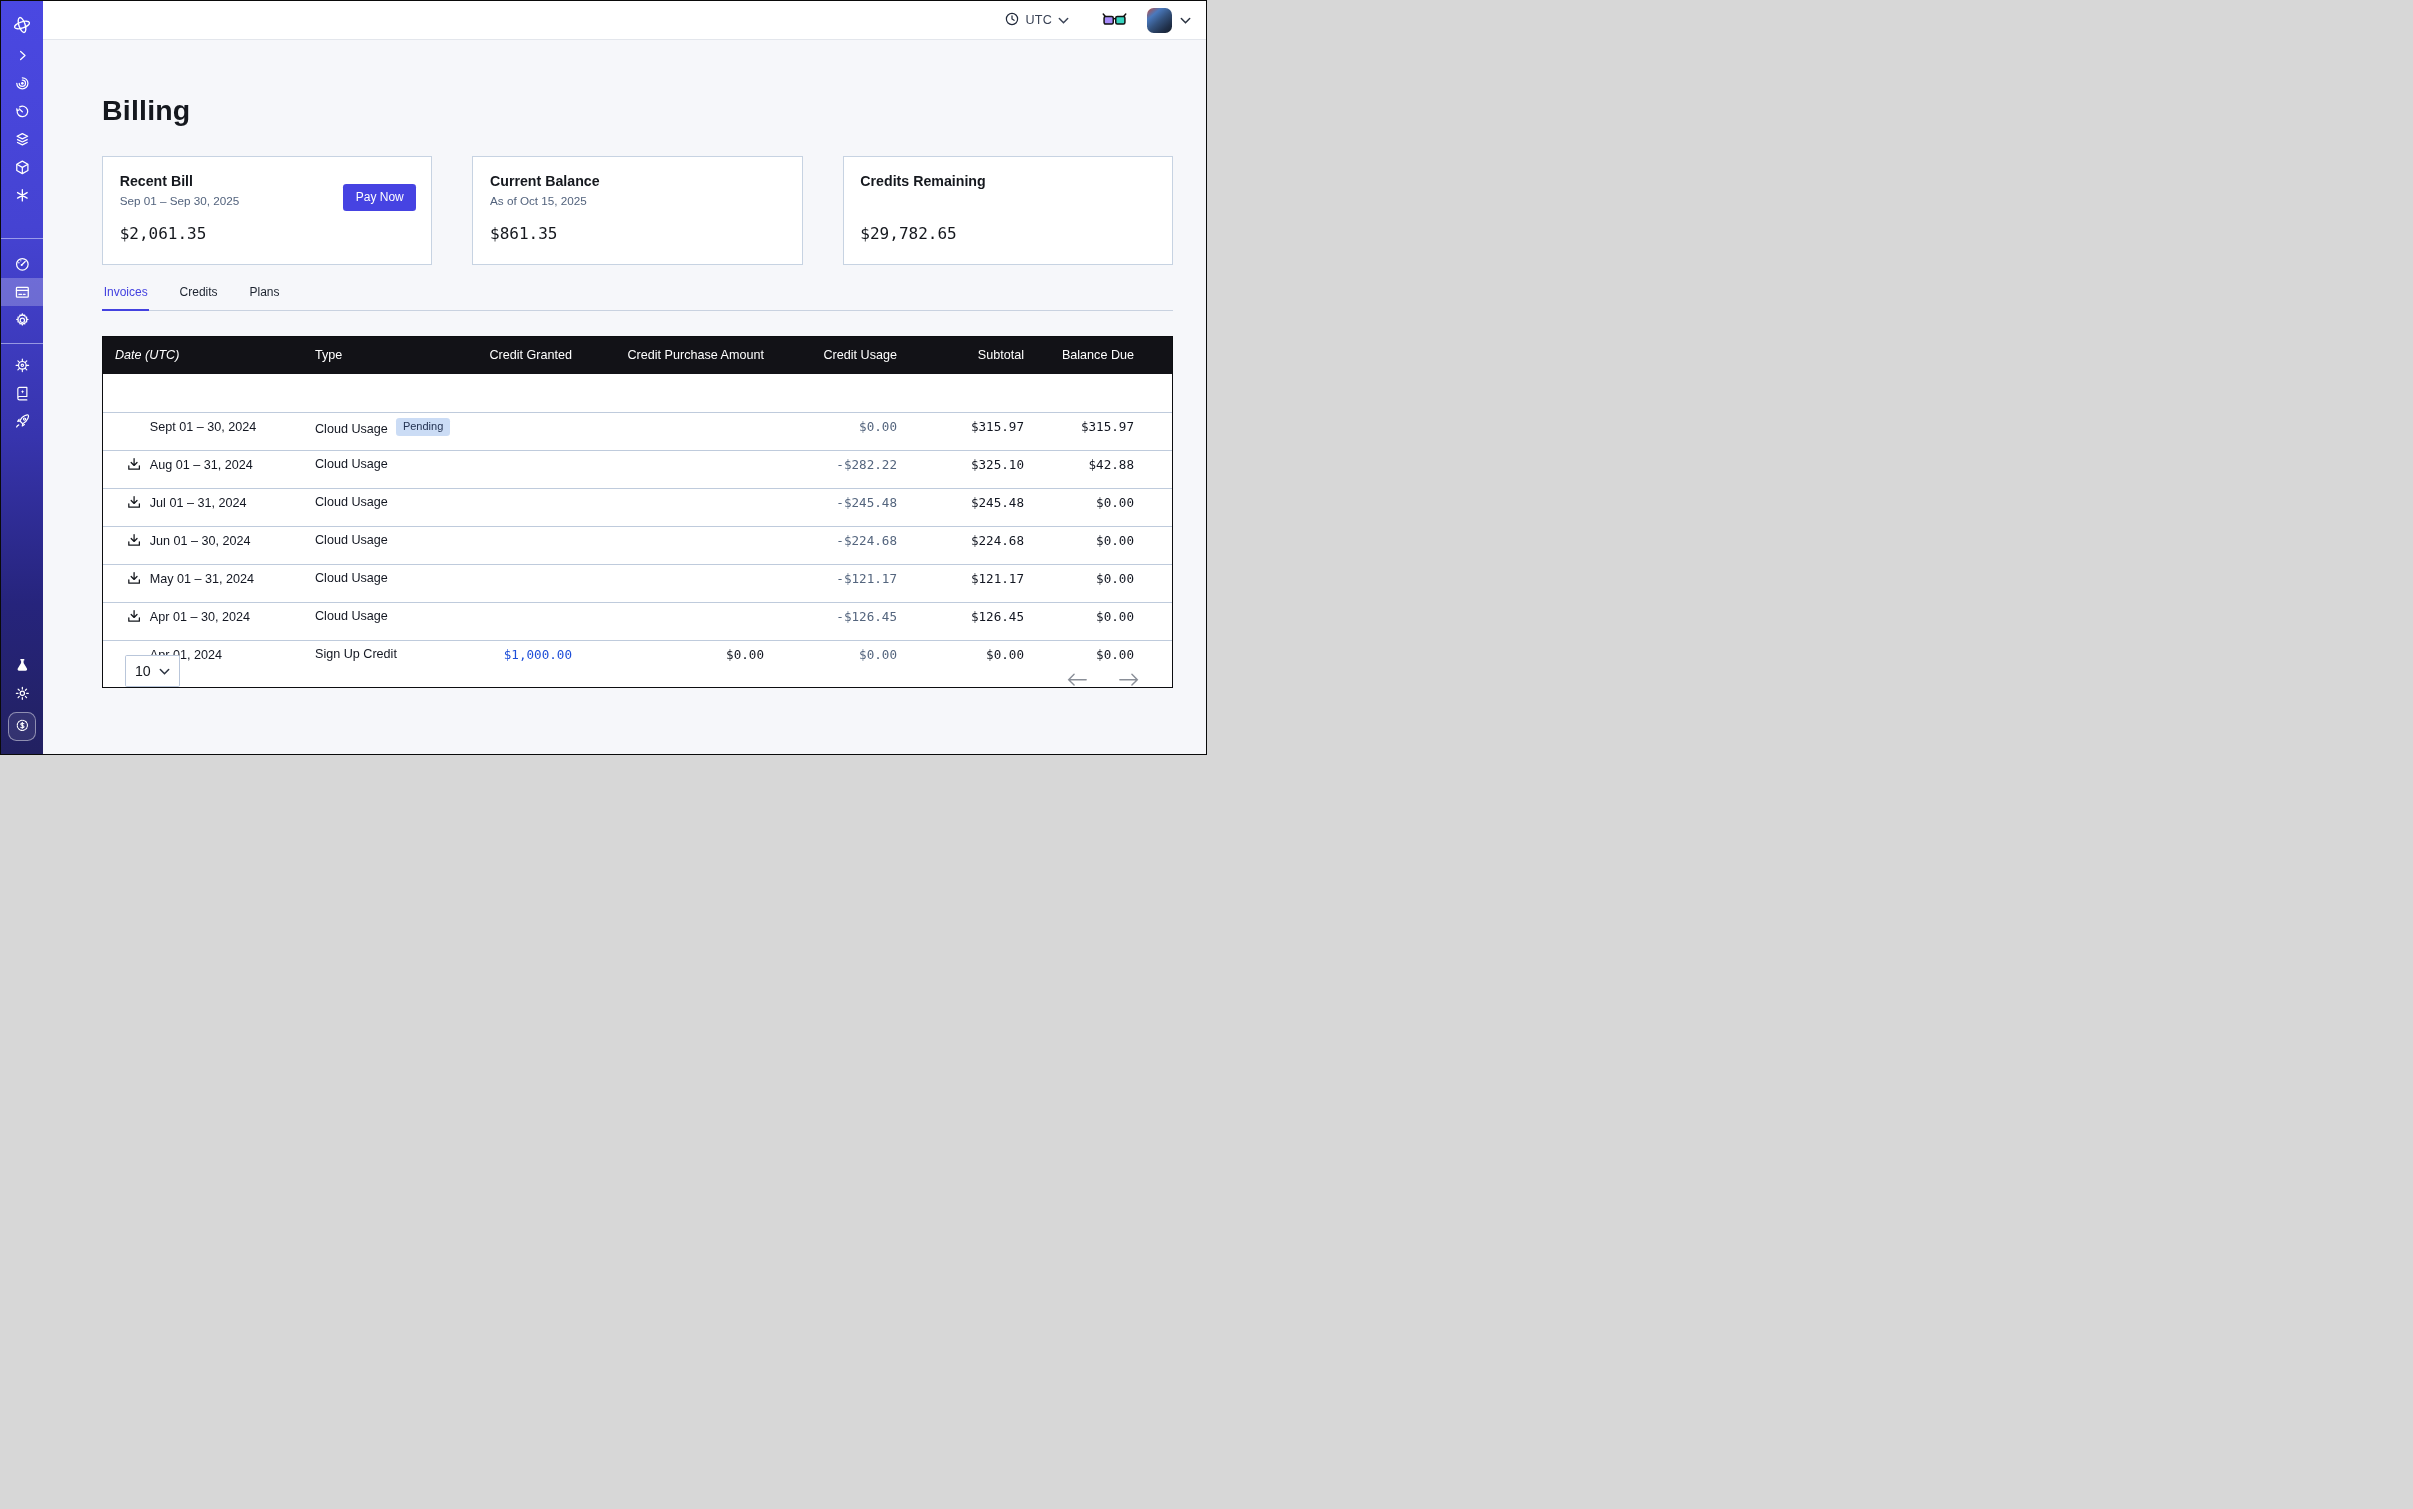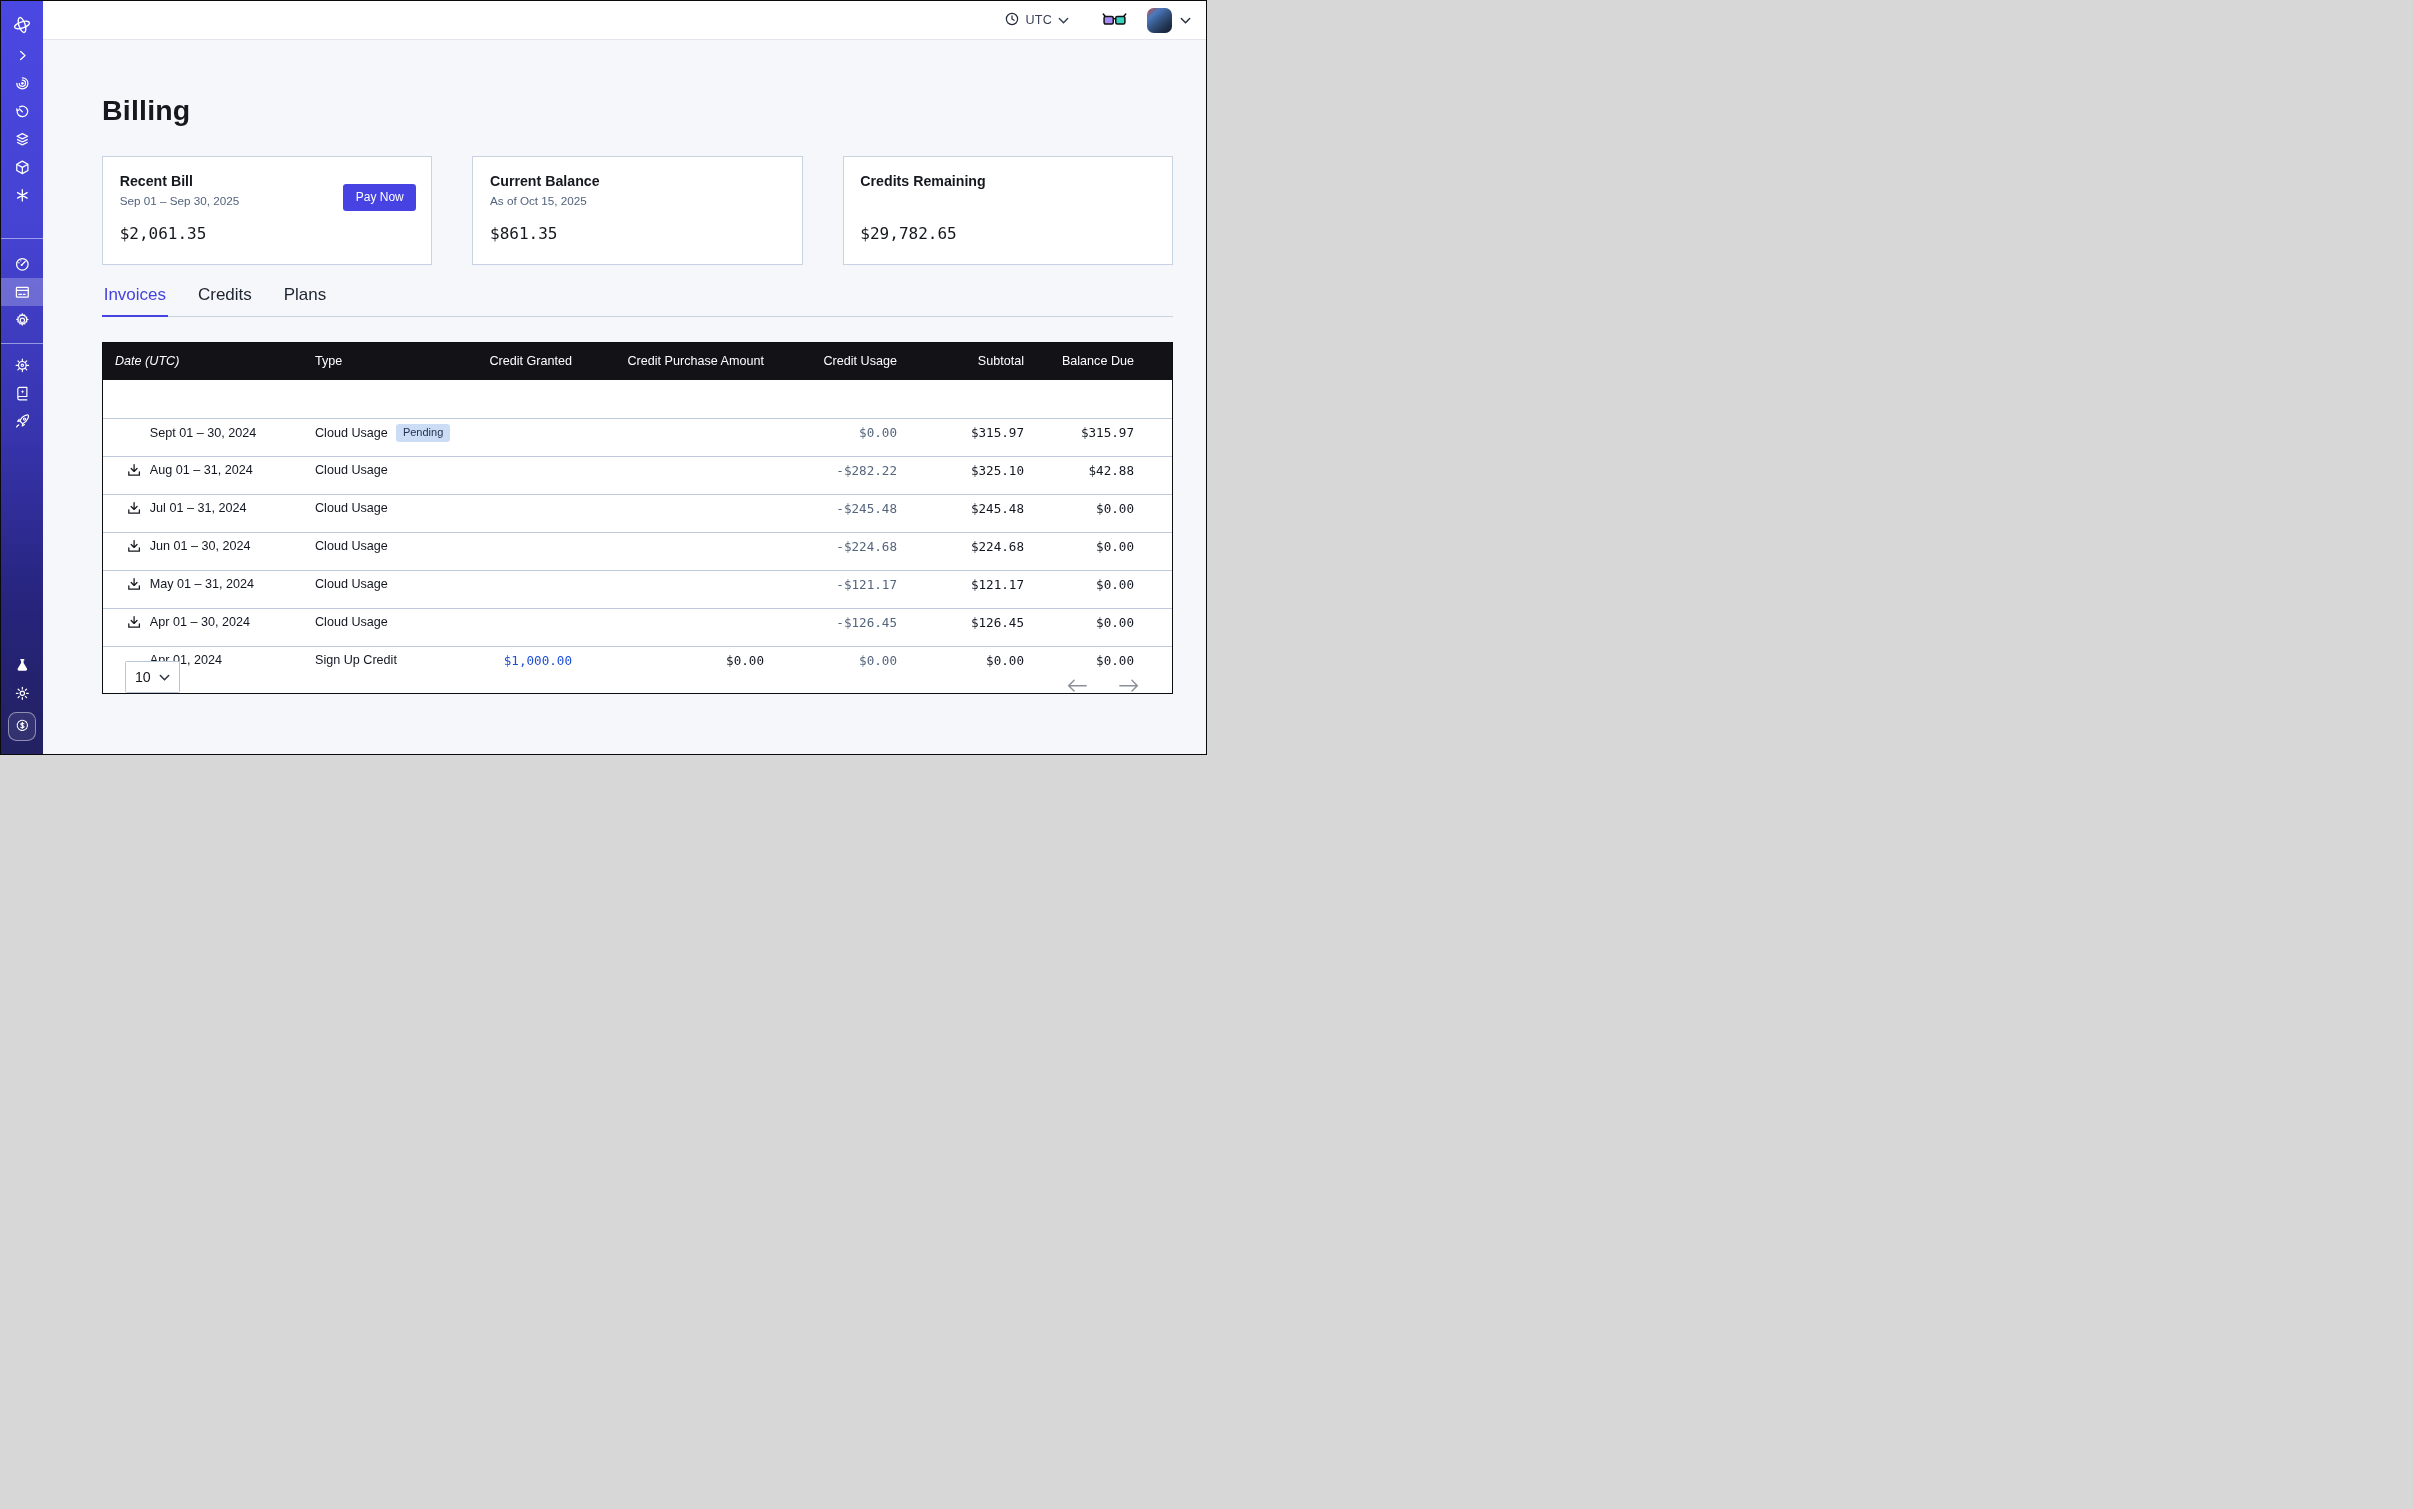--- a/index.html
+++ b/index.html
@@ -35,34 +35,34 @@
   
   .cards { margin-top:28.5px; display:grid; grid-template-columns:repeat(3,1fr); gap:40px; }
   .card { position:relative; background:#fff; border:0.8px solid #c7d3e2; height:109px; padding:16px 16.7px; }
   .card h3 { font-size:14.2px; font-weight:700; color:#15181e; }
   .card .sub { margin-top:5.9px; font-size:11.7px; color:#53637d; min-height:13.4px; }
   .card .amount { margin-top:16px; font-size:16px; color:#15181e; font-family:"DejaVu Sans Mono", monospace; }
   .pay-btn { position:absolute; top:15px; right:15px; background:#4643e2; color:#fff; border:none; font-size:12px; font-family:"Liberation Sans", sans-serif; padding:6.7px 12.6px; border-radius:3.3px; cursor:pointer;margin-top:12px; }
 
   
   .tabs { margin-top:20px; display:flex; gap:28.5px; border-bottom:0.8px solid #c9d2e0; }
-  .tab { font-size:17px; color:#1d2430; padding:0 1.7px 10px 1.7px; cursor:pointer; border-bottom:2.5px solid transparent; margin-bottom:-0.8px; }
+  .tab { font-size:12px; color:#1d2430; padding:0 1.7px 10px 1.7px; cursor:pointer; border-bottom:2.5px solid transparent; margin-bottom:-0.8px; }
   .tab.active { color:#4442e0; border-bottom-color:#4442e0; }
 
   
   .table-wrap { margin-top:25px; width:1071px; border:1.7px solid #0c0d10; background:#fff; }
   .grid { display:grid; grid-template-columns:212px 151px 106px 192px 133px 127px 151px; align-items:center; }
   .thead { background:#121217; color:#fff; height:37px; font-size:12.6px; }
   .thead .th { display:flex; align-items:center; }
   .th.h-date { padding-left:12px;font-style:italic; }
   .th.right, .td.num { justify-content:flex-end; }
   .th.last, .td.last { padding-right:41px; }
   .tr { height:38px; border-top:0.8px solid #bfcbdc; font-size:12.6px; color:#131722; }
   .tr:first-child { border-top:none; }
-  .td { display:flex; align-items:center;margin-top:44px; }
+  .td { display:flex; align-items:flex-end;margin-top:44px; }
   .td-date { padding-left:23.4px; gap:8.4px; }
   .icon-slot { width:15px; height:15px; display:flex; align-items:center; justify-content:center; flex:0 0 15px; }
   .td-type { gap:8.4px; }
   .badge { background:#cbdcf5; color:#243352; font-size:11px; padding:2.5px 6.7px; border-radius:3.3px; line-height:1.2; }
   .td.num { font-family:"DejaVu Sans Mono", monospace; }
   .td.num.slate { color:#54657e; }
   .td.num.green { color:#1d4ed8; }
   .pagination { height:47px; border-top:0.8px solid #bfcbdc; display:flex; align-items:flex-end; justify-content:space-between; padding:0 33px 0 22px; }
   .page-size { width:55px; height:32px; border:0.8px solid #b9c6da; border-radius:1.7px; background:#fff; display:flex; align-items:center; justify-content:center; gap:8.4px; font-size:14.2px; color:#15181e; cursor:pointer; }
   .pager-arrows { display:flex; align-items:center; gap:32px; }

